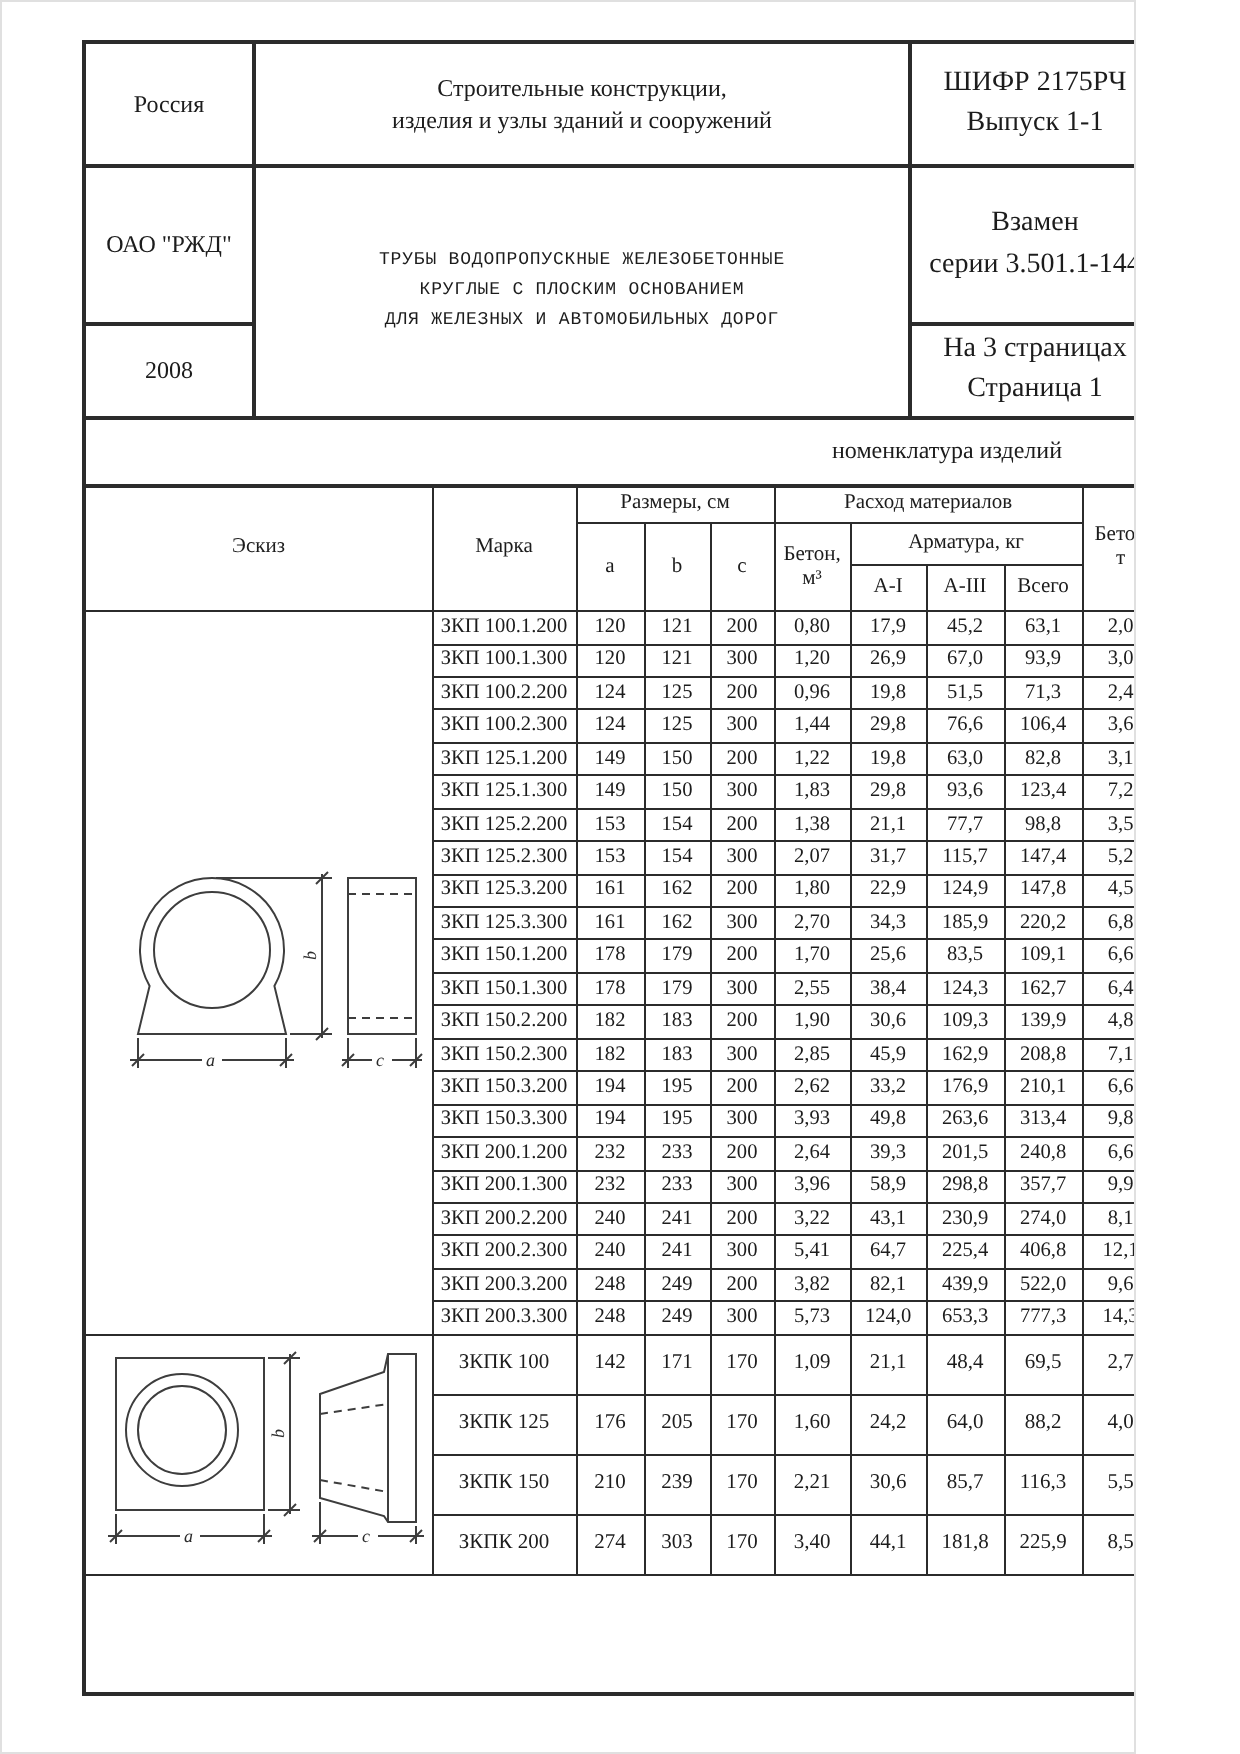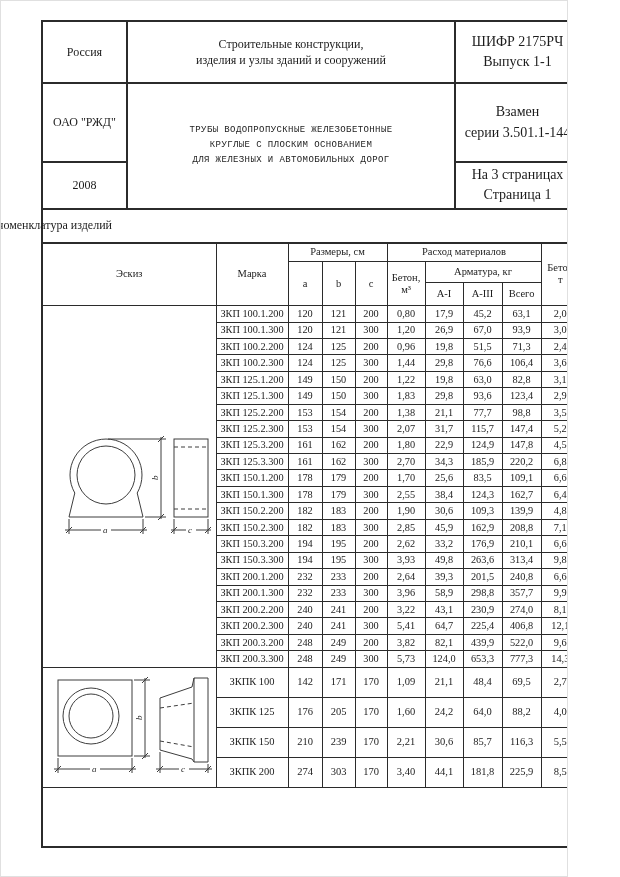--- a/index.html
+++ b/index.html
@@ -7,21 +7,21 @@
         box-sizing:border-box;font-family:"Liberation Serif",serif;color:#1c1c1c;overflow:hidden;}
   .sheet{position:absolute;left:40px;top:19px;width:538px;}
   table{border-collapse:collapse;table-layout:fixed;width:538px;}
   
   .title-table td{border:2px solid #2b2b2b;text-align:center;vertical-align:middle;padding:2px;}
   .r1{height:62px}.r2{height:79px}.r3{height:34px}
   .t12{font-size:12px;line-height:1.35;}
   .t11{font-size:14px;line-height:1.45;}
   .subject{font-size:9px;letter-spacing:.4px;line-height:1.7;font-family:Liberation Mono, monospace;}
   
-  .band{margin-top:-2px;border:2px solid #2b2b2b;height:32px;display:flex;align-items:center;justify-content:flex-start;font-size:12px;}
+  .band{margin-top:-2px;border:2px solid #2b2b2b;height:32px;display:flex;align-items:center;justify-content:flex-end;font-size:12px;}
   .band span{transform:translateX(-46px);}
   
   .main-table{margin-top:-2px;border:2px solid #2b2b2b;}
   .main-table th,.main-table td{border:1px solid #2b2b2b;font-weight:normal;text-align:center;
         vertical-align:middle;padding:0;line-height:1.15;overflow:hidden;}
   .main-table th{font-size:10.5px;}
   .hr1{height:19px}.hr2{height:21px}.hr3{height:23px}
   tbody.zkp tr{height:16.45px;font-size:10.3px;}
   tbody.zkpk tr{height:30px;font-size:10.5px;}
   .footer-band td{height:58px;}
@@ -219,21 +219,21 @@
           </tr>
           <tr>
             <td>ЗКП 125.1.300</td>
             <td>149</td>
             <td>150</td>
             <td>300</td>
             <td>1,83</td>
             <td>29,8</td>
             <td>93,6</td>
             <td>123,4</td>
-            <td>2,9</td>
+            <td>7,2</td>
           </tr>
           <tr>
             <td>ЗКП 125.2.200</td>
             <td>153</td>
             <td>154</td>
             <td>200</td>
             <td>1,38</td>
             <td>21,1</td>
             <td>77,7</td>
             <td>98,8</td>

